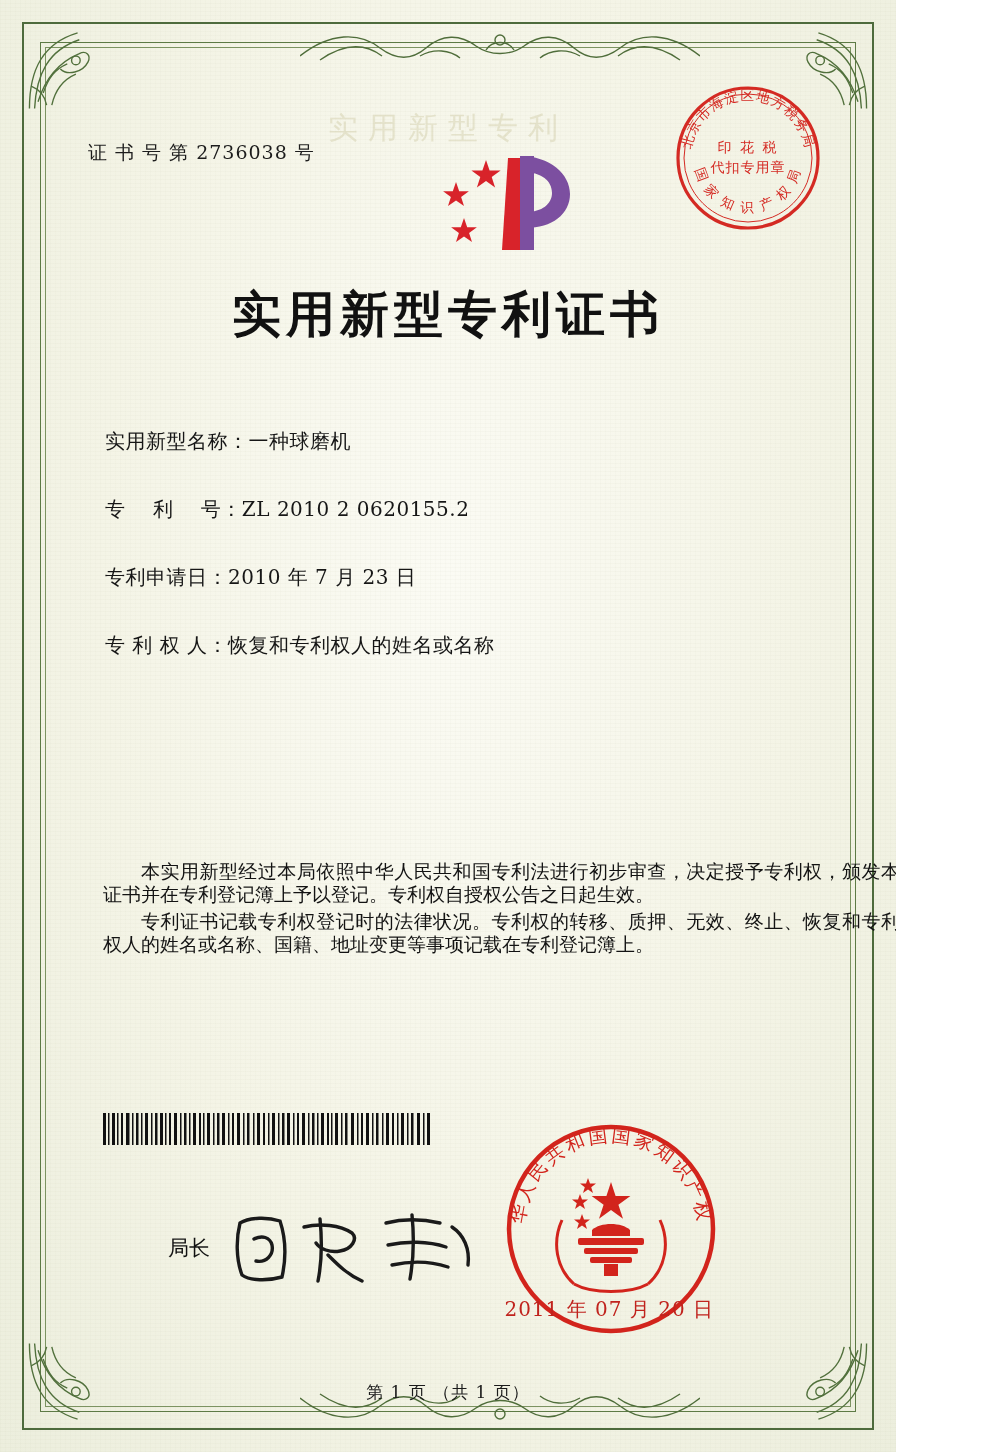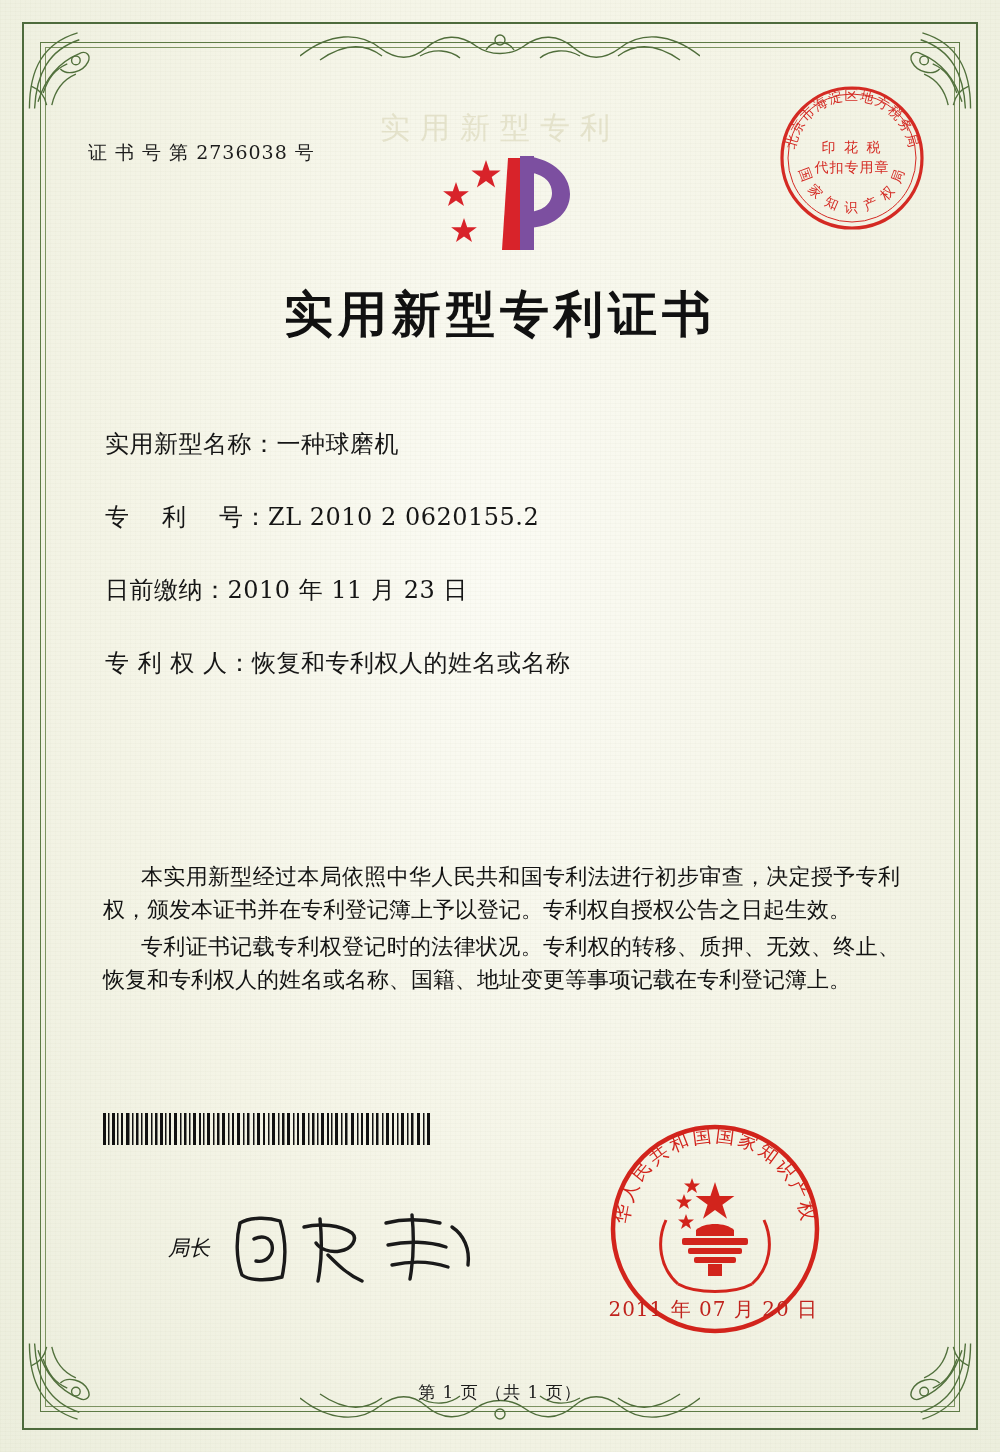--- a/index.html
+++ b/index.html
@@ -5,21 +5,21 @@
   html, body {
     margin: 0;
     padding: 0;
     background: #ffffff;
   }
   body {
     font-family: "DejaVu Sans", "Liberation Sans", sans-serif;
   }
   #page {
     position: relative;
-    width: 1000px;
+    width: 896px;
     height: 1452px;
     overflow: hidden;
     background:
       radial-gradient(ellipse at 50% 40%, #fbfbf4 0%, #f4f4e6 55%, #eceedd 100%);
   }
   
   #paper-texture {
     position: absolute;
     inset: 0;
     background-image:
@@ -129,37 +129,37 @@
   }
 
   
   #fields {
     position: absolute;
     left: 105px;
     top: 428px;
     width: 800px;
   }
   .field-row {
-    font-size: 24px;
+    font-size: 20px;
     color: #161616;
     margin-bottom: 41px;
     font-family: "DejaVu Serif", "Liberation Serif", serif;
     white-space: pre;
   }
   .field-label { letter-spacing: 0.5px; }
   .field-value { letter-spacing: 0.5px; }
 
   
   #body-text {
     position: absolute;
     left: 103px;
     top: 860px;
     width: 797px;
-    font-size: 22px;
-    line-height: 33px;
+    font-size: 19px;
+    line-height: 23px;
     color: #131313;
     font-family: "DejaVu Serif", "Liberation Serif", serif;
     text-align: justify;
   }
   #body-text p {
     margin: 0 0 4px 0;
     text-indent: 38px;
   }
 
   
@@ -172,21 +172,20 @@
   }
   #barcode svg { width: 100%; height: 100%; display: block; }
 
   
   #signature-block {
     position: absolute;
     left: 168px;
     top: 1205px;
     display: flex;
     align-items: center;
-    font-style: italic;
   }
   #signature-label {
     font-size: 21px;
     color: #111;
     font-family: "DejaVu Serif", "Liberation Serif", serif;
     margin-right: 14px;
   }
   #signature-mark {
     width: 260px;
     height: 86px;
@@ -338,21 +337,21 @@
       <text x="76" y="70" font-size="14" fill="#d42a23" text-anchor="middle" font-family="DejaVu Serif, serif" letter-spacing="2">印 花 税</text>
       <text x="76" y="90" font-size="14" fill="#d42a23" text-anchor="middle" font-family="DejaVu Serif, serif" letter-spacing="1">代扣专用章</text>
     </svg>
   </div>
 
   <div id="title">实用新型专利证书</div>
 
   <div id="fields">
     <div class="field-row"><span class="field-label">实用新型名称：</span><span class="field-value">一种球磨机</span></div>
     <div class="field-row"><span class="field-label">专    利    号：</span><span class="field-value">ZL 2010 2 0620155.2</span></div>
-    <div class="field-row"><span class="field-label">日前缴纳：</span><span class="field-value">2010 年 11 月 23 日</span></div>
+    <div class="field-row"><span class="field-label">专利申请日：</span><span class="field-value">2010 年 7 月 23 日</span></div>
     <div class="field-row"><span class="field-label">专 利 权 人：</span><span class="field-value">恢复和专利权人的姓名或名称</span></div>
   </div>
 
   <div id="body-text">
     <p>本实用新型经过本局依照中华人民共和国专利法进行初步审查，决定授予专利权，颁发本证书并在专利登记簿上予以登记。专利权自授权公告之日起生效。</p>
     <p>专利证书记载专利权登记时的法律状况。专利权的转移、质押、无效、终止、恢复和专利权人的姓名或名称、国籍、地址变更等事项记载在专利登记簿上。</p>
   </div>
 
   <div id="barcode">
     <svg viewBox="0 0 330 32" xmlns="http://www.w3.org/2000/svg">

